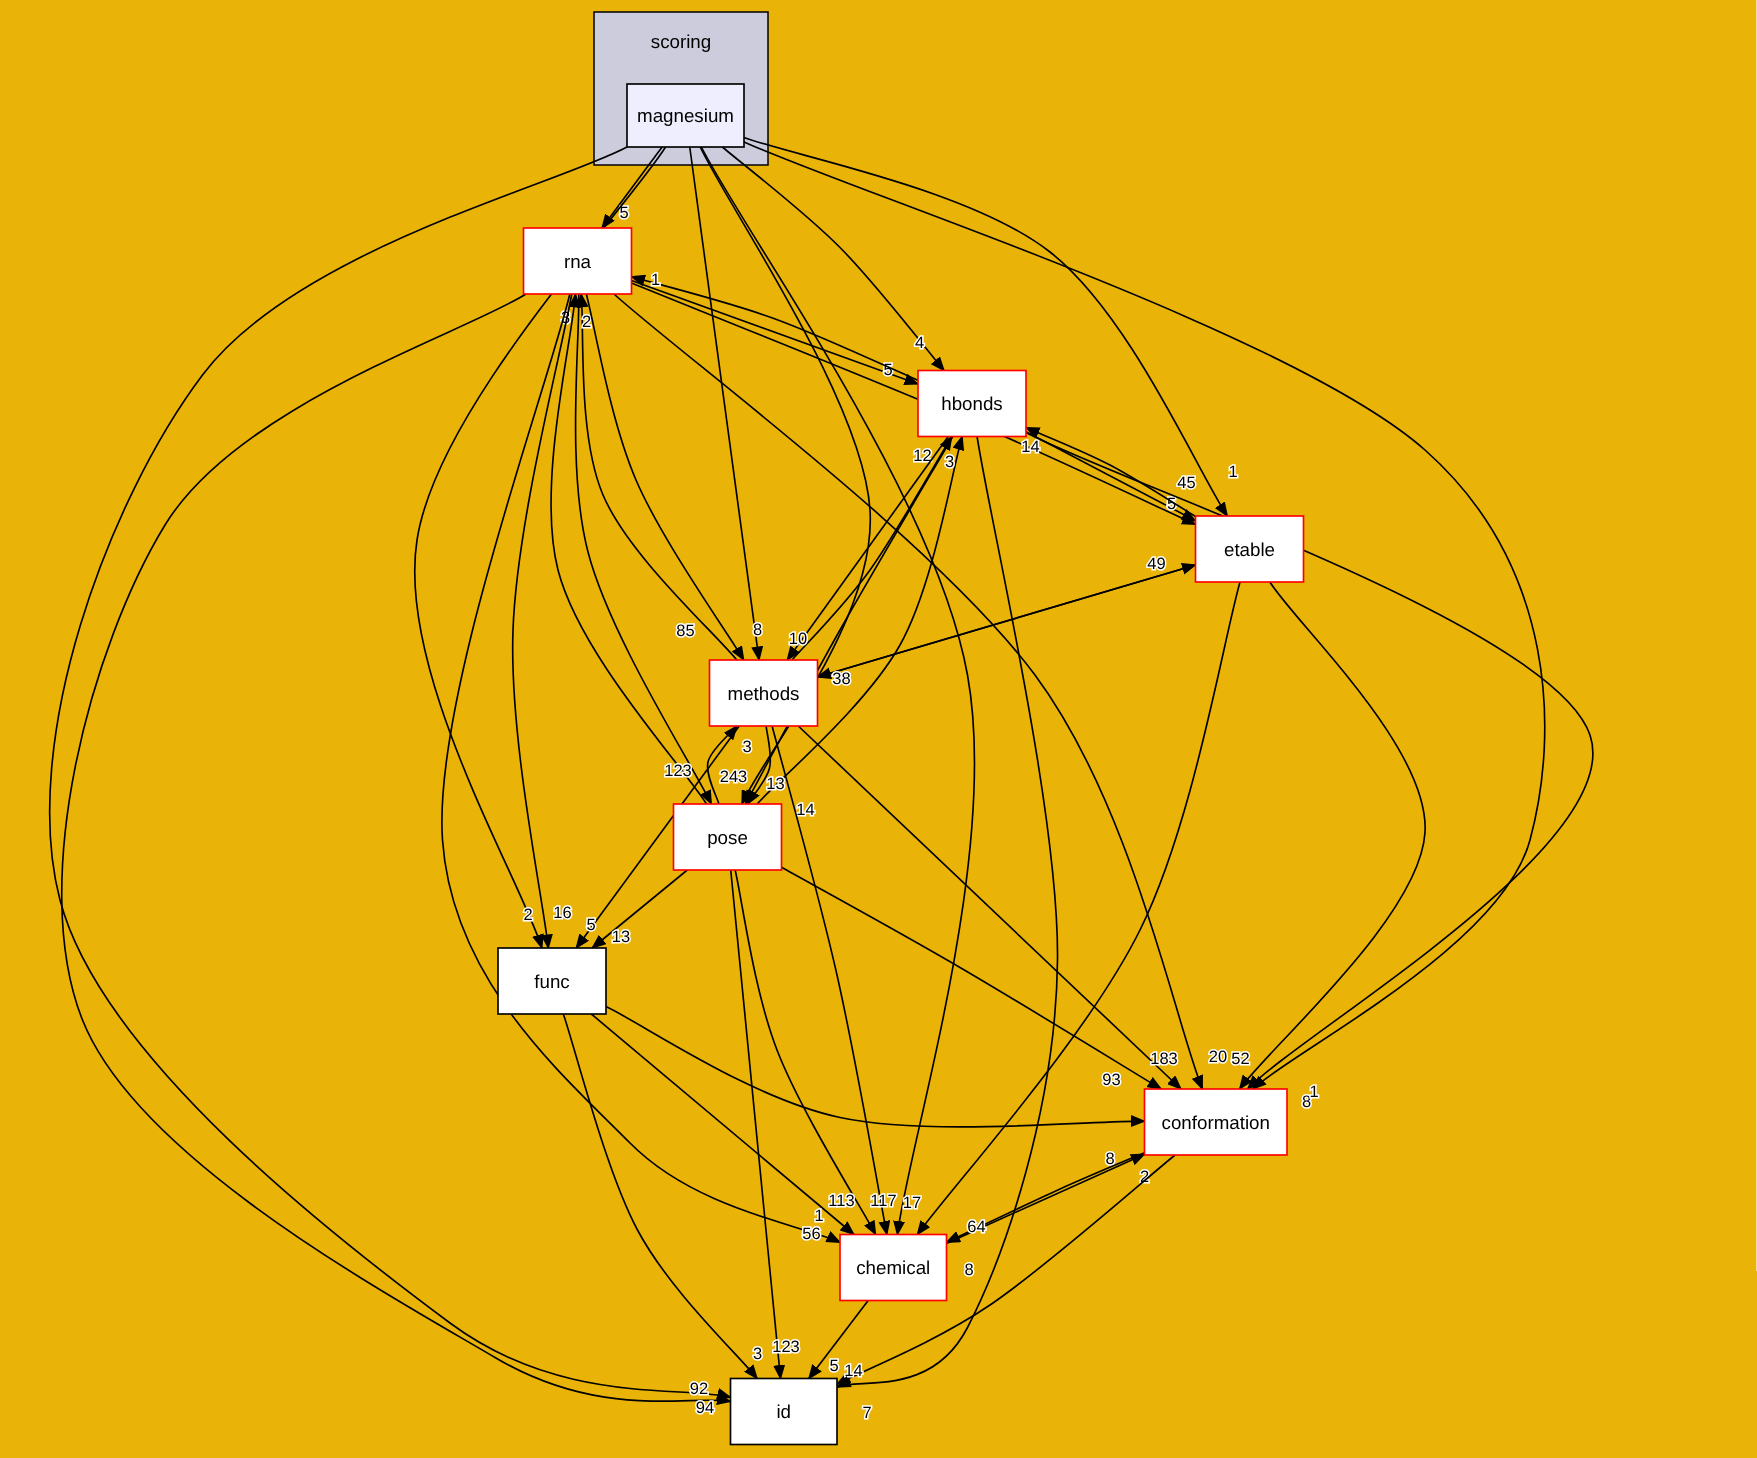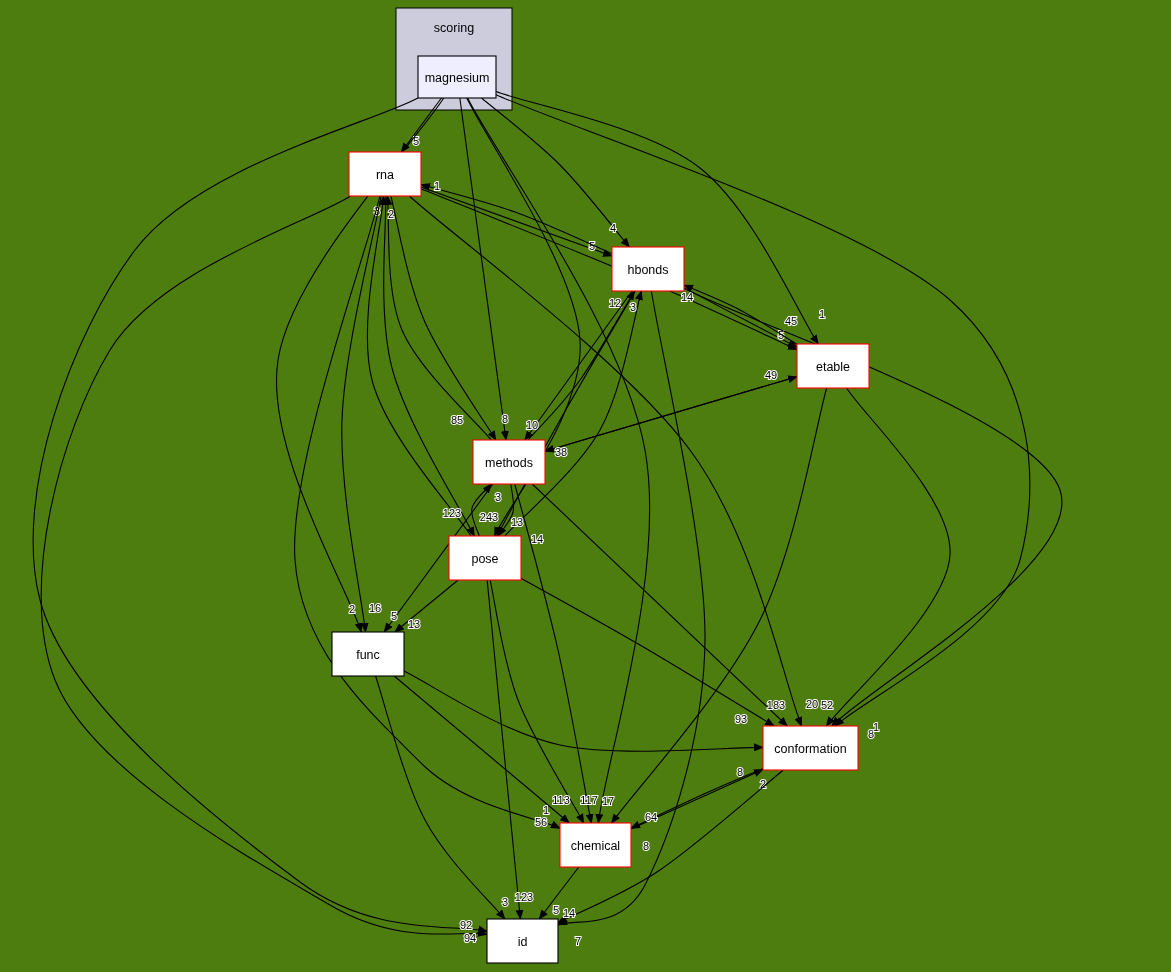--- a/index.html
+++ b/index.html
@@ -5,21 +5,21 @@
   html, body {
     margin: 0;
     padding: 0;
     background: #ffffff;
     font-family: "Liberation Sans", "DejaVu Sans", sans-serif;
   }
   .stage {
     position: relative;
     width: 1171px;
     height: 972px;
-    background: #4d7c0f;
+    background: #eab308;
     overflow: hidden;
   }
   svg { display: block; }
   text { font-family: "Liberation Sans", "DejaVu Sans", sans-serif; }
   .node-label { font-size: 12.5px; fill: #000000; }
   .cluster-label { font-size: 12.5px; fill: #000000; }
   .edge-label {
     font-size: 11px;
     fill: #000000;
     paint-order: stroke;

